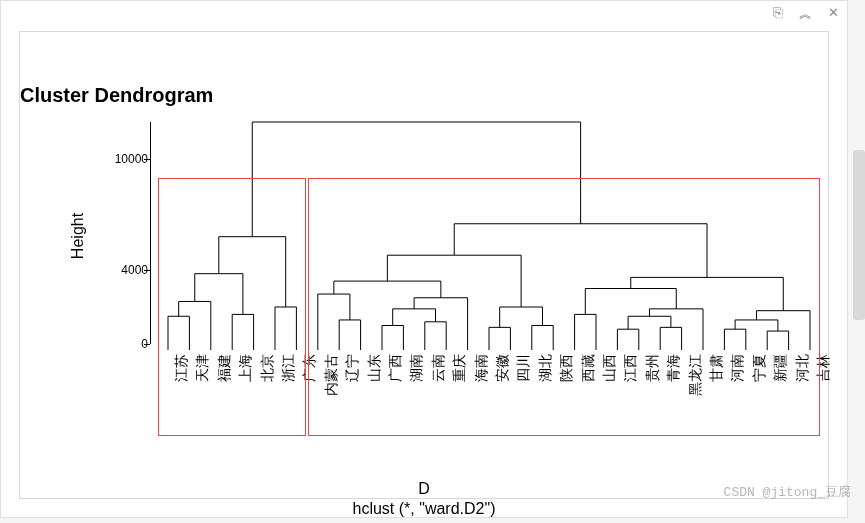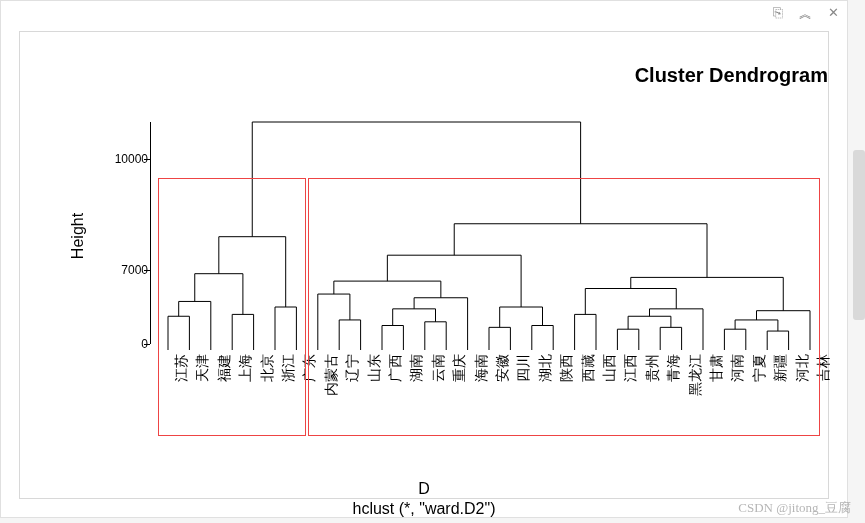--- a/index.html
+++ b/index.html
@@ -30,23 +30,23 @@
   .window-controls span { cursor: pointer; }
   .plot-area {
     position: absolute;
     left: 18px; top: 30px;
     right: 18px; bottom: 18px;
     border: 1px solid #d8d8d8;
     background: #fff;
   }
   .title {
     position: absolute;
-    top: 32px;
+    top: 52px;
     left: 0; right: 0;
-    text-align: right;
+    text-align: left;
     font-weight: bold;
     font-size: 20px;
   }
   .ylabel {
     position: absolute;
     left: 35px;
     top: 195px;
     transform: rotate(-90deg);
     transform-origin: center;
     font-size: 16px;
@@ -106,24 +106,24 @@
     font-size: 16px;
   }
   .rect {
     position: absolute;
     border: 1px solid #e44;
     background: transparent;
   }
   .watermark {
     position: absolute;
     right: 14px;
-    bottom: 6px;
+    bottom: 22px;
     font-size: 13px;
     color: rgba(120,120,120,0.55);
-    font-family: Liberation Serif, serif;
+    font-family: Liberation Mono, monospace;
   }
   .scroll-thumb {
     position: absolute;
     right: 0;
     top: 150px;
     width: 12px;
     height: 170px;
     background: #d9d9d9;
     border-radius: 3px;
   }
@@ -242,21 +242,21 @@
         <line x1="102.26249999999999" y1="0" x2="430.61875000000003" y2="0" stroke="#000" stroke-width="1"></line>
       </svg>
 
     <div id="leaf-labels"></div>
     <div id="cluster-rects"></div>
     <div id="y-ticks"></div>
 
     <div class="sublabel1">D</div>
     <div class="sublabel2">hclust (*, "ward.D2")</div>
   <div class="y-tick-label" style="top: 312px;">0</div>
-      <div class="y-tick-label" style="top: 238px;">7000</div>
+      <div class="y-tick-label" style="top: 238px;">4000</div>
       <div class="y-tick-label" style="top: 127px;">10000</div>
       <div class="leaf-label" style="left: 154px; top: 322px;">江苏</div>
       <div class="leaf-label" style="left: 175.4px; top: 322px;">天津</div>
       <div class="leaf-label" style="left: 196.8px; top: 322px;">福建</div>
       <div class="leaf-label" style="left: 218.2px; top: 322px;">上海</div>
       <div class="leaf-label" style="left: 239.6px; top: 322px;">北京</div>
       <div class="leaf-label" style="left: 261px; top: 322px;">浙江</div>
       <div class="leaf-label" style="left: 282.4px; top: 322px;">广东</div>
       <div class="leaf-label" style="left: 303.8px; top: 322px;">内蒙古</div>
       <div class="leaf-label" style="left: 325.2px; top: 322px;">辽宁</div>

